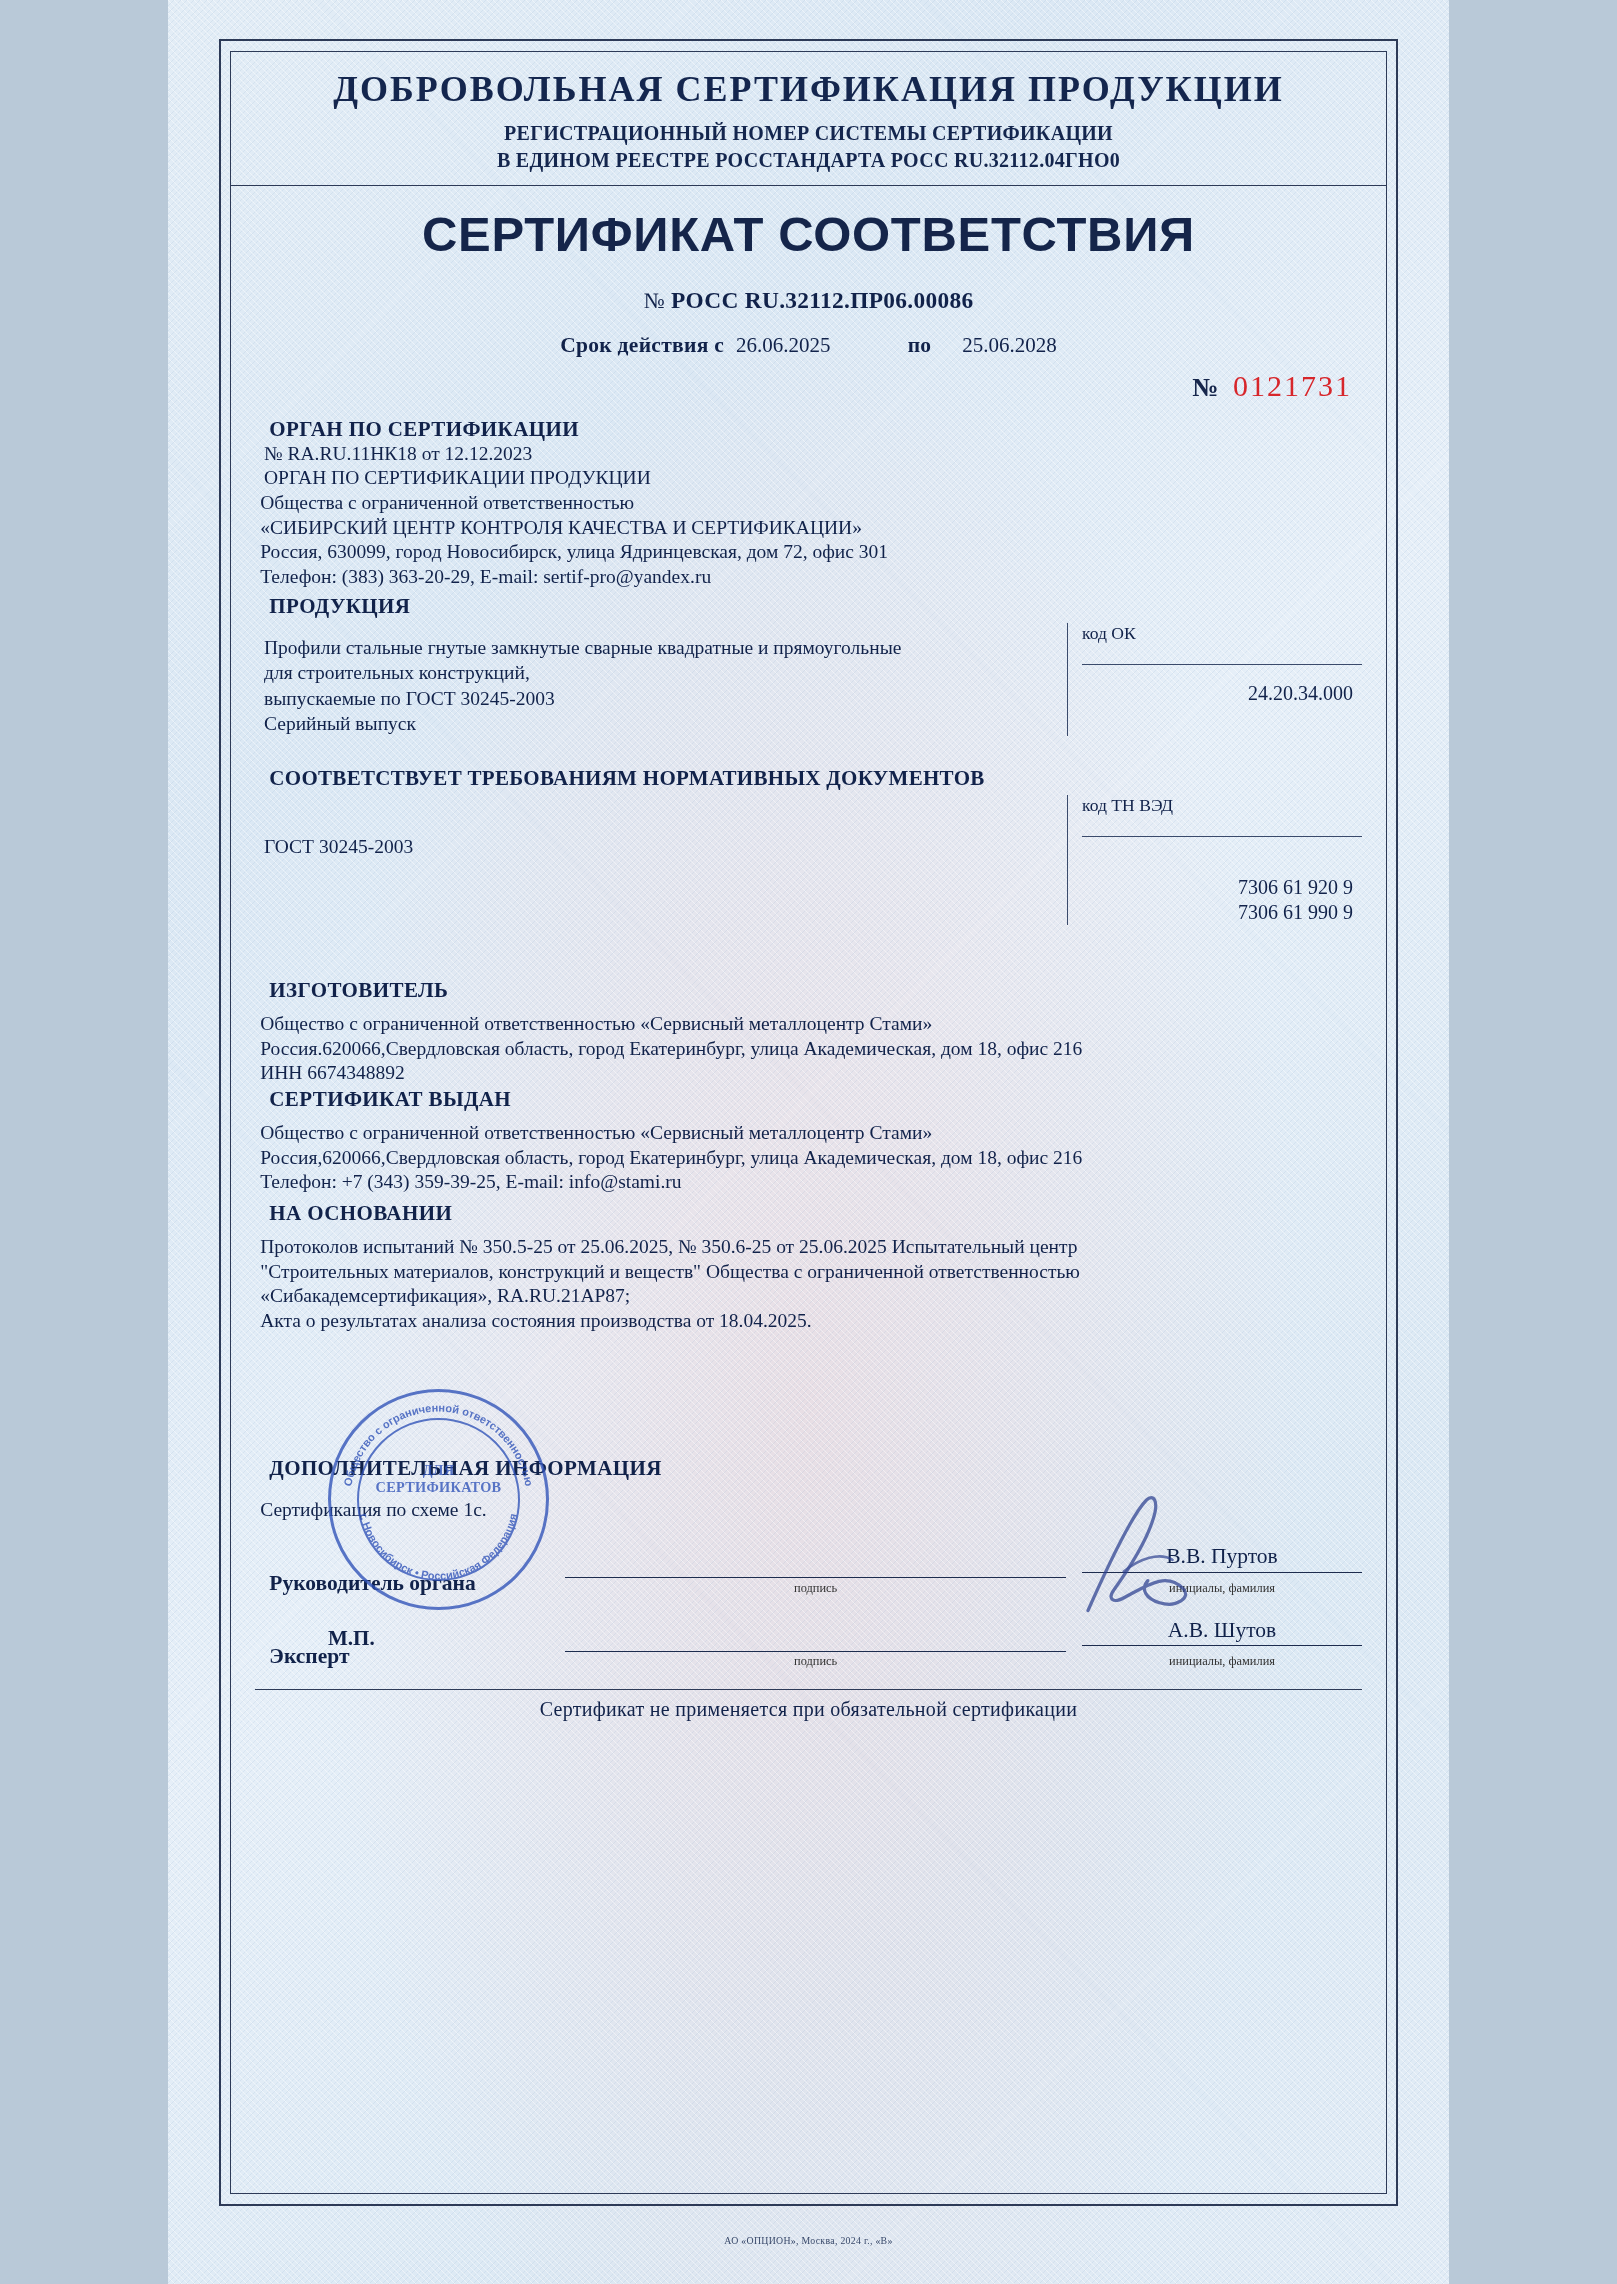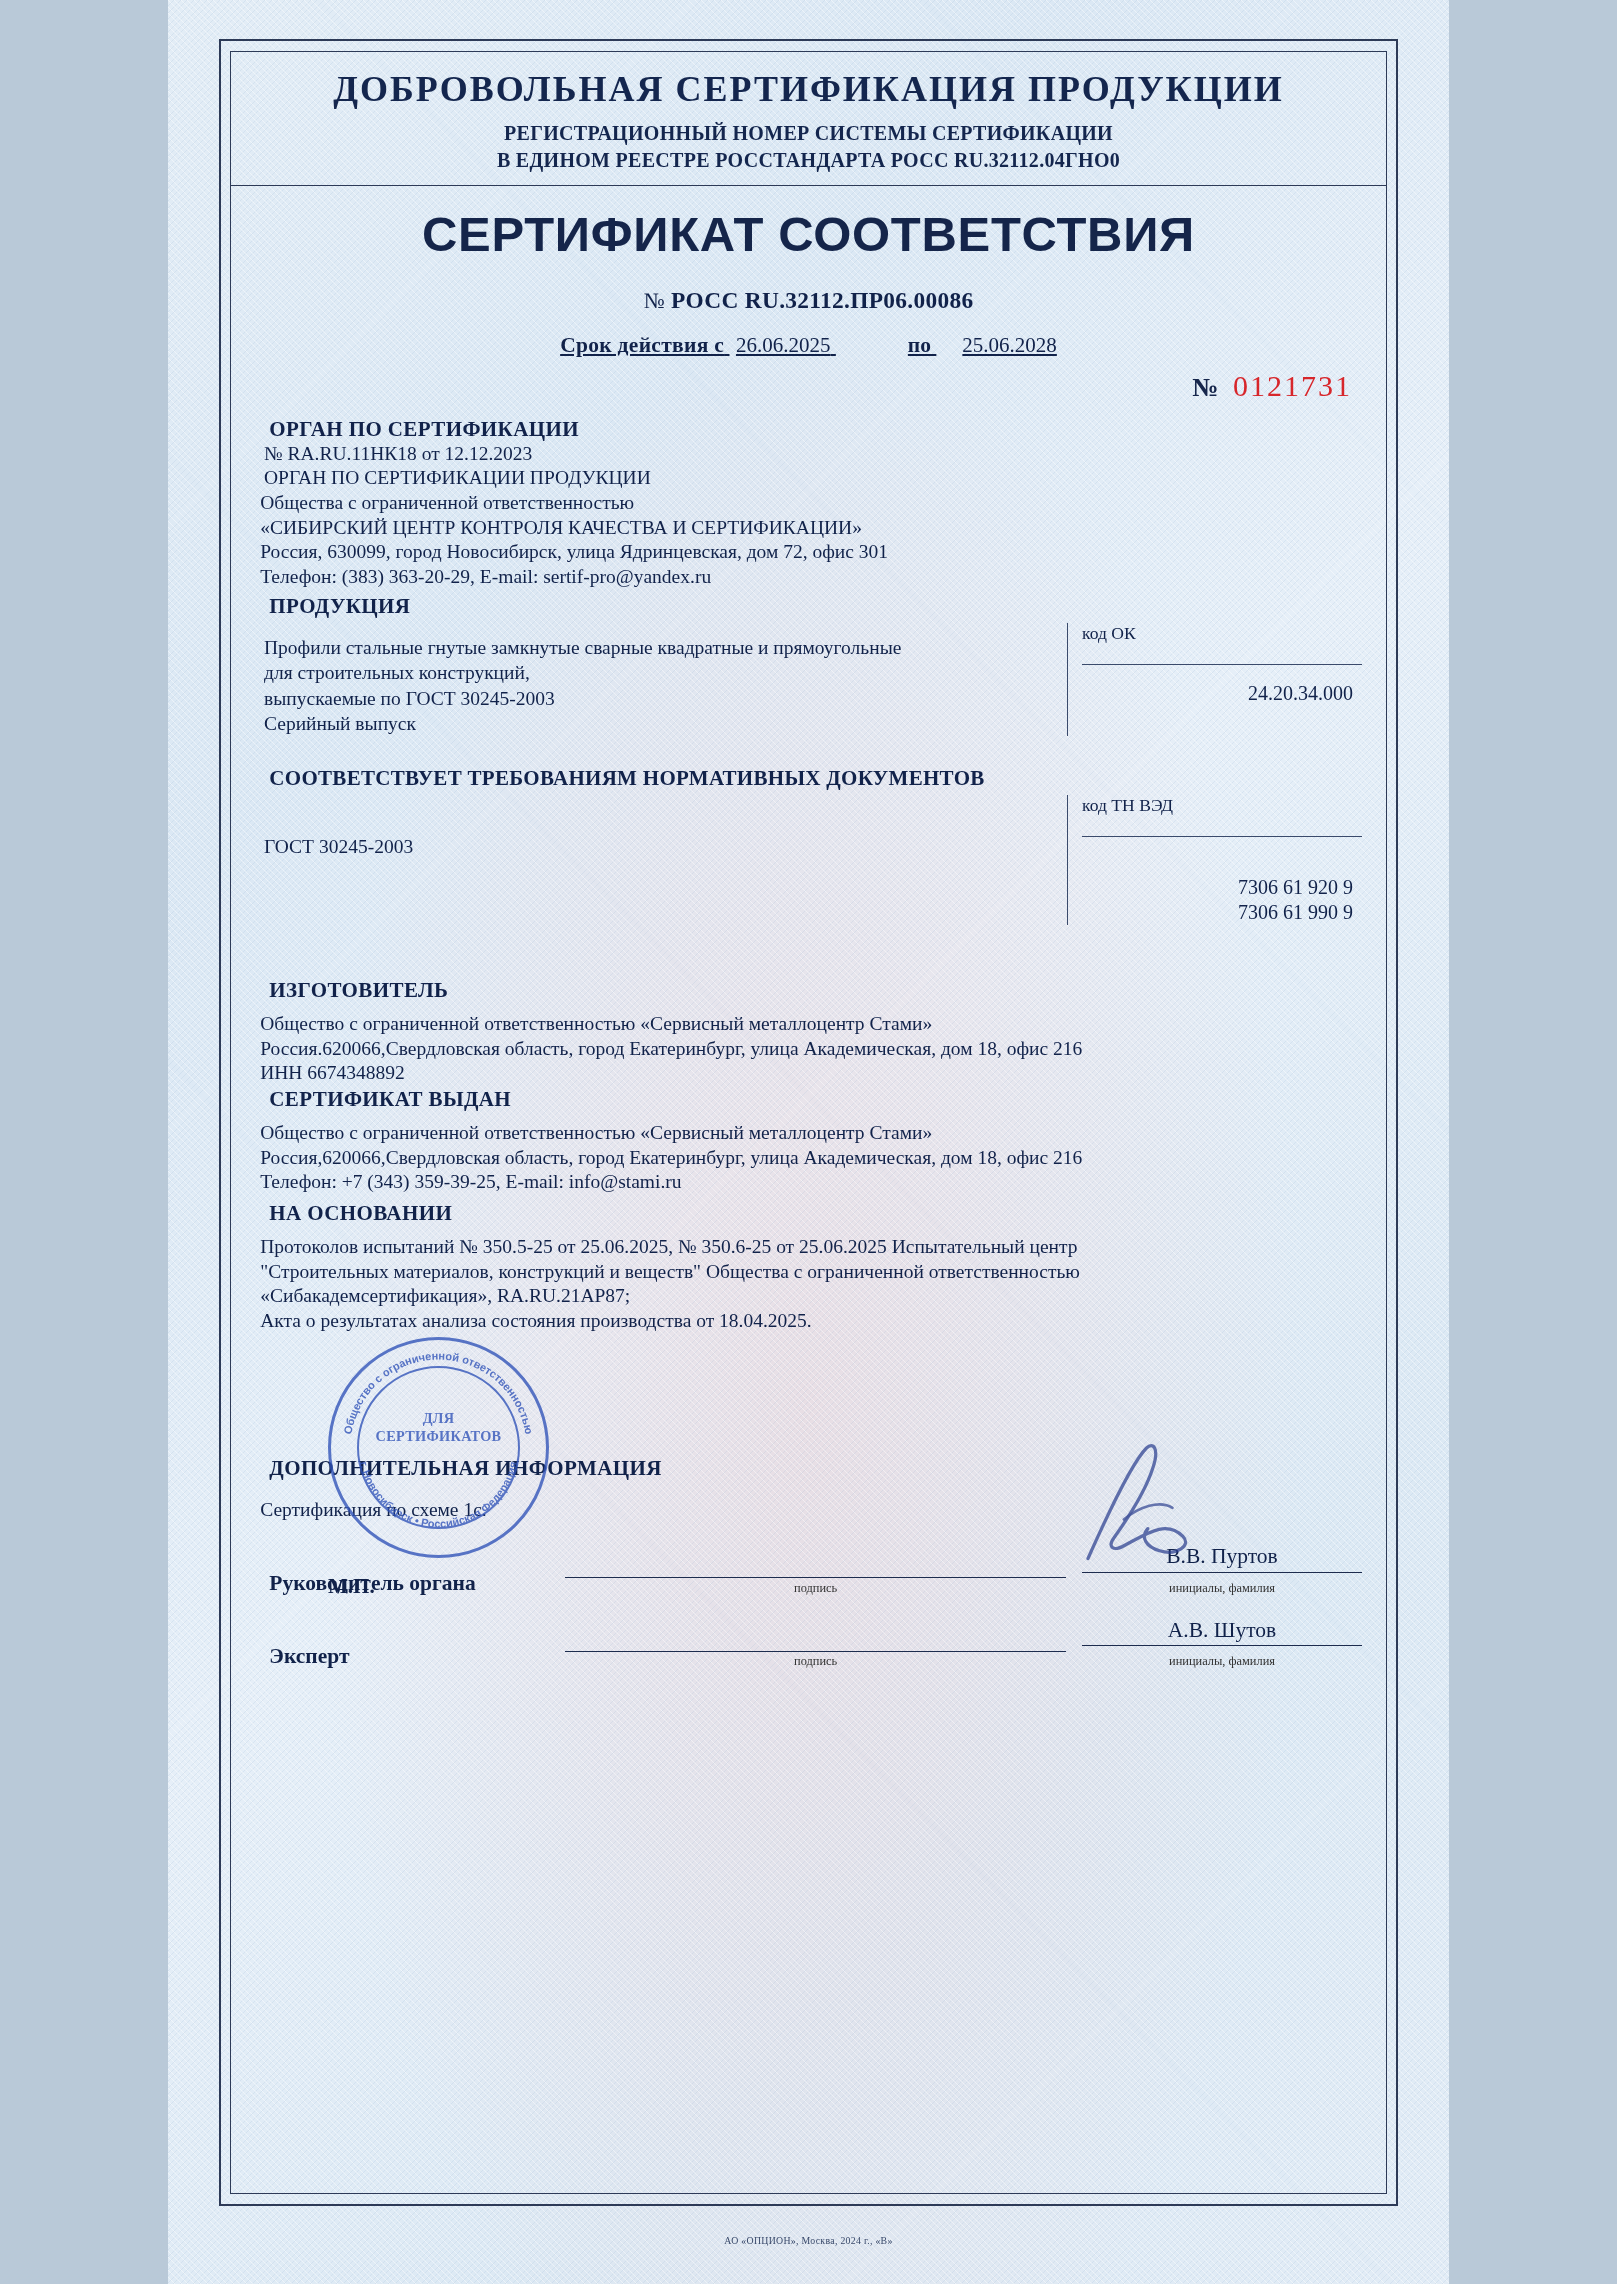--- a/index.html
+++ b/index.html
@@ -87,21 +87,20 @@
   }
   .num-line .nsign {
     font-weight: normal;
     font-size: 22px;
   }
   .valid-line {
     margin-top: 19.5px;
     font-size: 21.5px;
     text-align: center;
     font-weight: bold;
-    text-decoration: underline;
   }
   .valid-line .lbl { letter-spacing: 0.3px; }
   .valid-line .val { font-weight: normal; font-size: 21px; padding-left: 6.5px;}
   .valid-line .po { padding-left: 72px; font-weight: bold;}
   .valid-line .val2 { font-weight: normal; font-size: 21px; padding-left: 26px;}
 
   .blank-num {
     text-align: right;
     margin-top: 10.4px;
     padding-right: 35px;
@@ -436,19 +435,20 @@
         <div class="sign-mid">
           <div class="sig-line"></div>
           <div class="sig-cap">подпись</div>
         </div>
         <div class="sign-name">
           <span class="nm">А.В. Шутов</span>
           <span class="cap">инициалы, фамилия</span>
         </div>
       </div>
 
+      <div class="footer-note">Сертификат не применяется при обязательной сертификации</div>
     </div>
 
   </div>
 
   <div class="bottom-credit">АО «ОПЦИОН», Москва, 2024 г., «В»</div>
 </div>
 
 
 </body></html>

